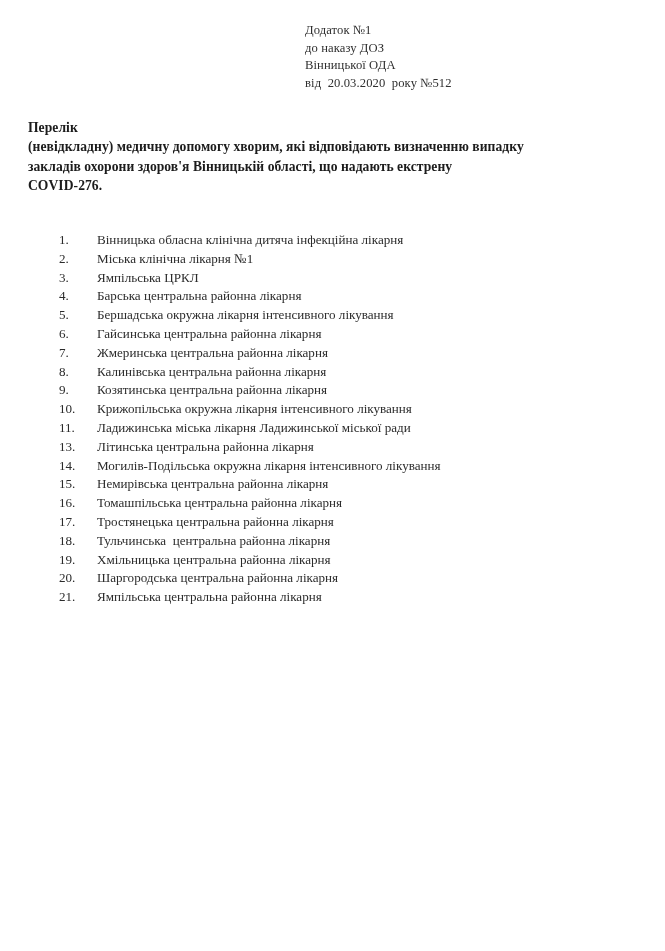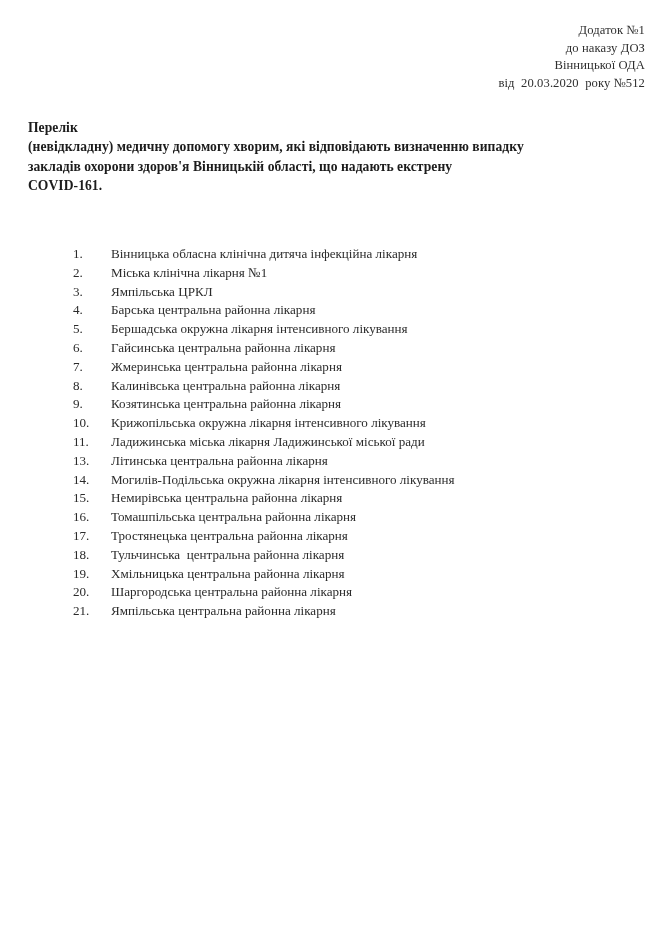--- a/index.html
+++ b/index.html
@@ -19,21 +19,20 @@
     color: #2b2b2b;
     -webkit-font-smoothing: antialiased;
   }
 
   
   .doc-header {
     position: absolute;
     top: 22px;
     right: 20px;
     width: 340px;
-    text-align: right;
     font-size: 12.6px;
     line-height: 17.5px;
     color: #2f2f2f;
     letter-spacing: 0.1px;
   }
   .doc-header .hline {
     display: block;
     white-space: pre;
   }
 
@@ -54,21 +53,21 @@
     white-space: pre;
   }
 
   
   .facility-list {
     position: absolute;
     top: 229px;
     left: 0;
     width: 641px;
     list-style: none;
-    margin: 16px;
+    margin: 2px;
     padding: 0;
   }
   .facility-list li {
     display: block;
     height: 18.8px;
     line-height: 18.8px;
     font-size: 13.1px;
     color: #2b2b2b;
     white-space: pre;
   }
@@ -91,21 +90,21 @@
     <span class="hline">Додаток №1</span>
     <span class="hline">до наказу ДОЗ</span>
     <span class="hline">Вінницької ОДА</span>
     <span class="hline">від  20.03.2020  року №512</span>
   </div>
 
   <div class="doc-title">
     <span class="tline">Перелік</span>
     <span class="tline">(невідкладну) медичну допомогу хворим, які відповідають визначенню випадку</span>
     <span class="tline">закладів охорони здоров'я Вінницькій області, що надають екстрену</span>
-    <span class="tline">COVID-161.</span>
+    <span class="tline">COVID-276.</span>
   </div>
 
   <ol class="facility-list">
     <li><span class="num">1.</span><span class="name">Вінницька обласна клінічна дитяча інфекційна лікарня</span></li>
     <li><span class="num">2.</span><span class="name">Міська клінічна лікарня №1</span></li>
     <li><span class="num">3.</span><span class="name">Ямпільська ЦРКЛ</span></li>
     <li><span class="num">4.</span><span class="name">Барська центральна районна лікарня</span></li>
     <li><span class="num">5.</span><span class="name">Бершадська окружна лікарня інтенсивного лікування</span></li>
     <li><span class="num">6.</span><span class="name">Гайсинська центральна районна лікарня</span></li>
     <li><span class="num">7.</span><span class="name">Жмеринська центральна районна лікарня</span></li>

